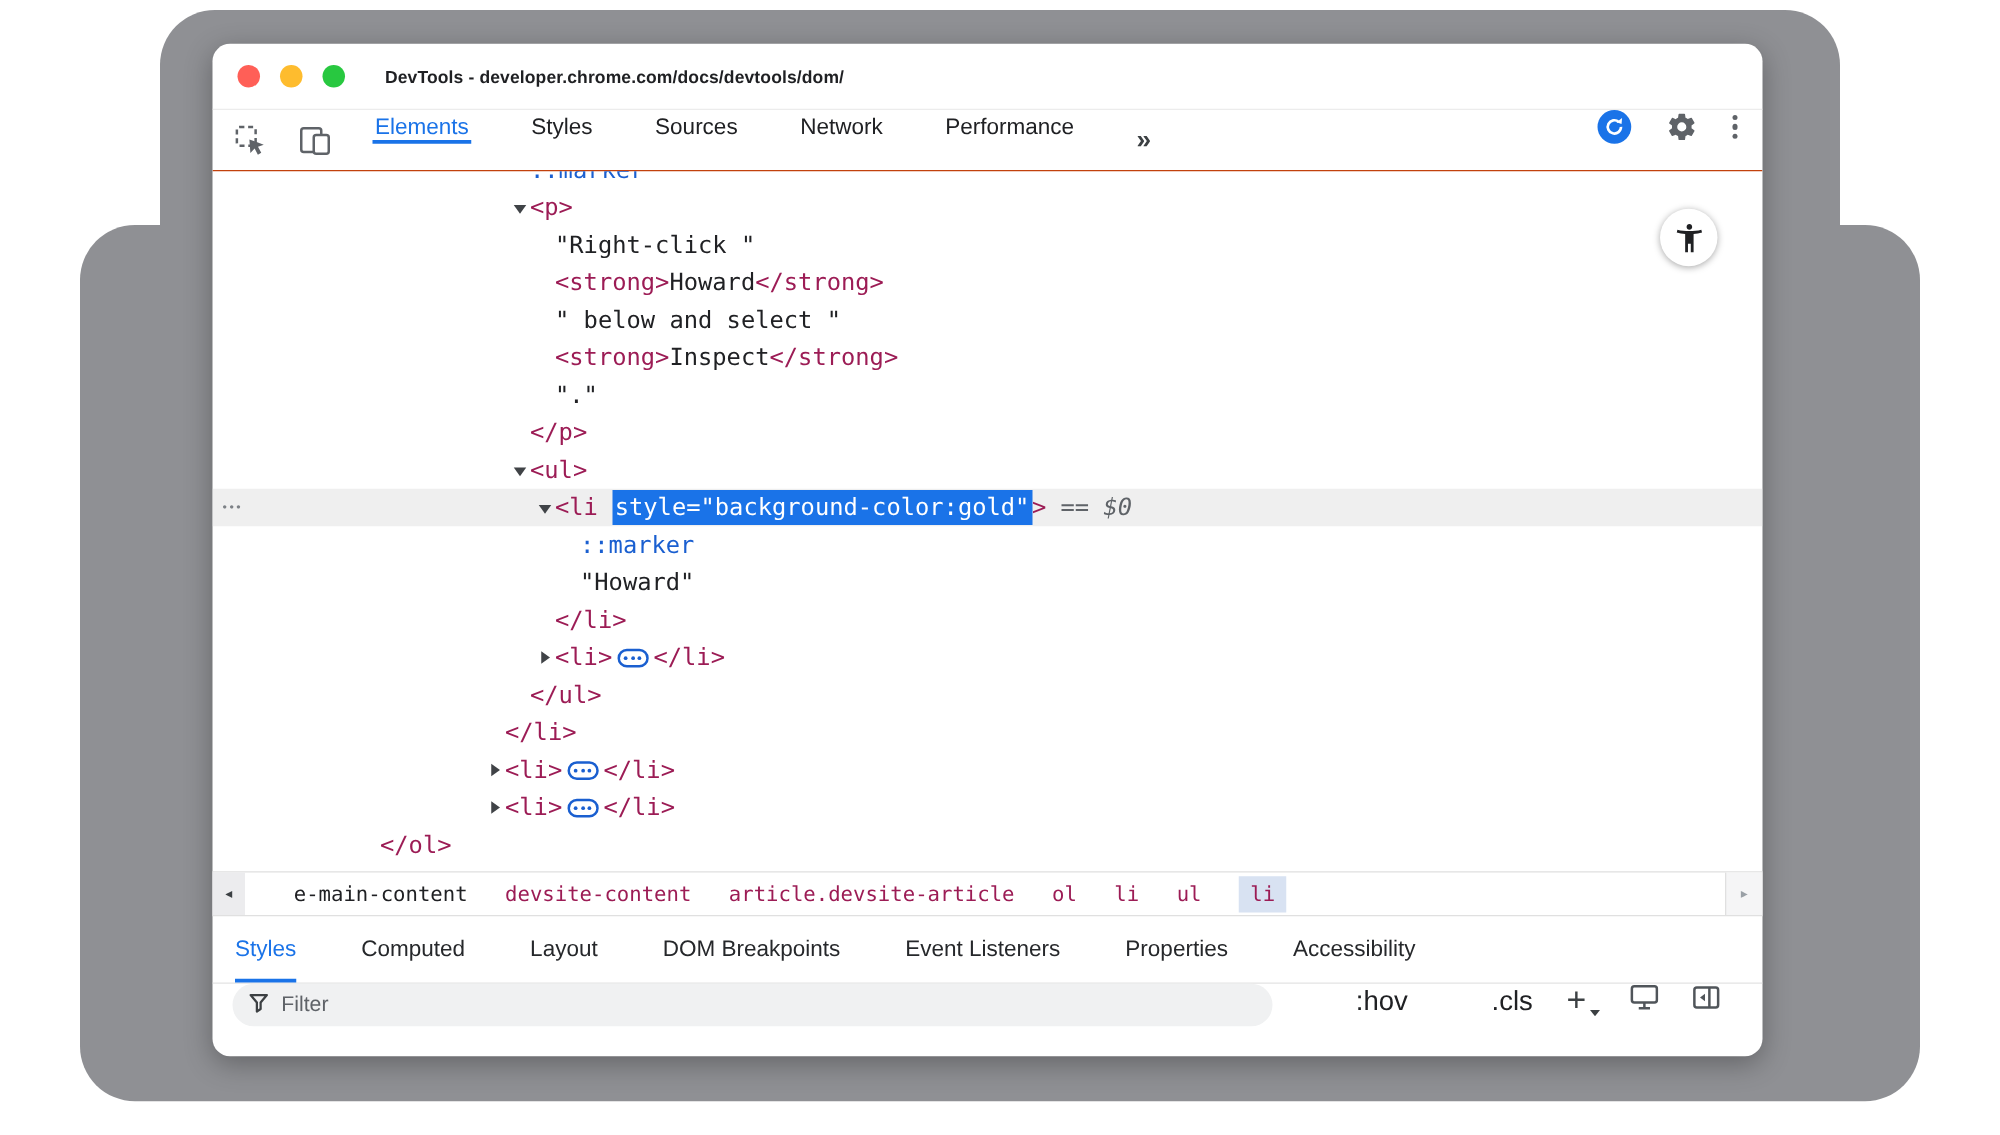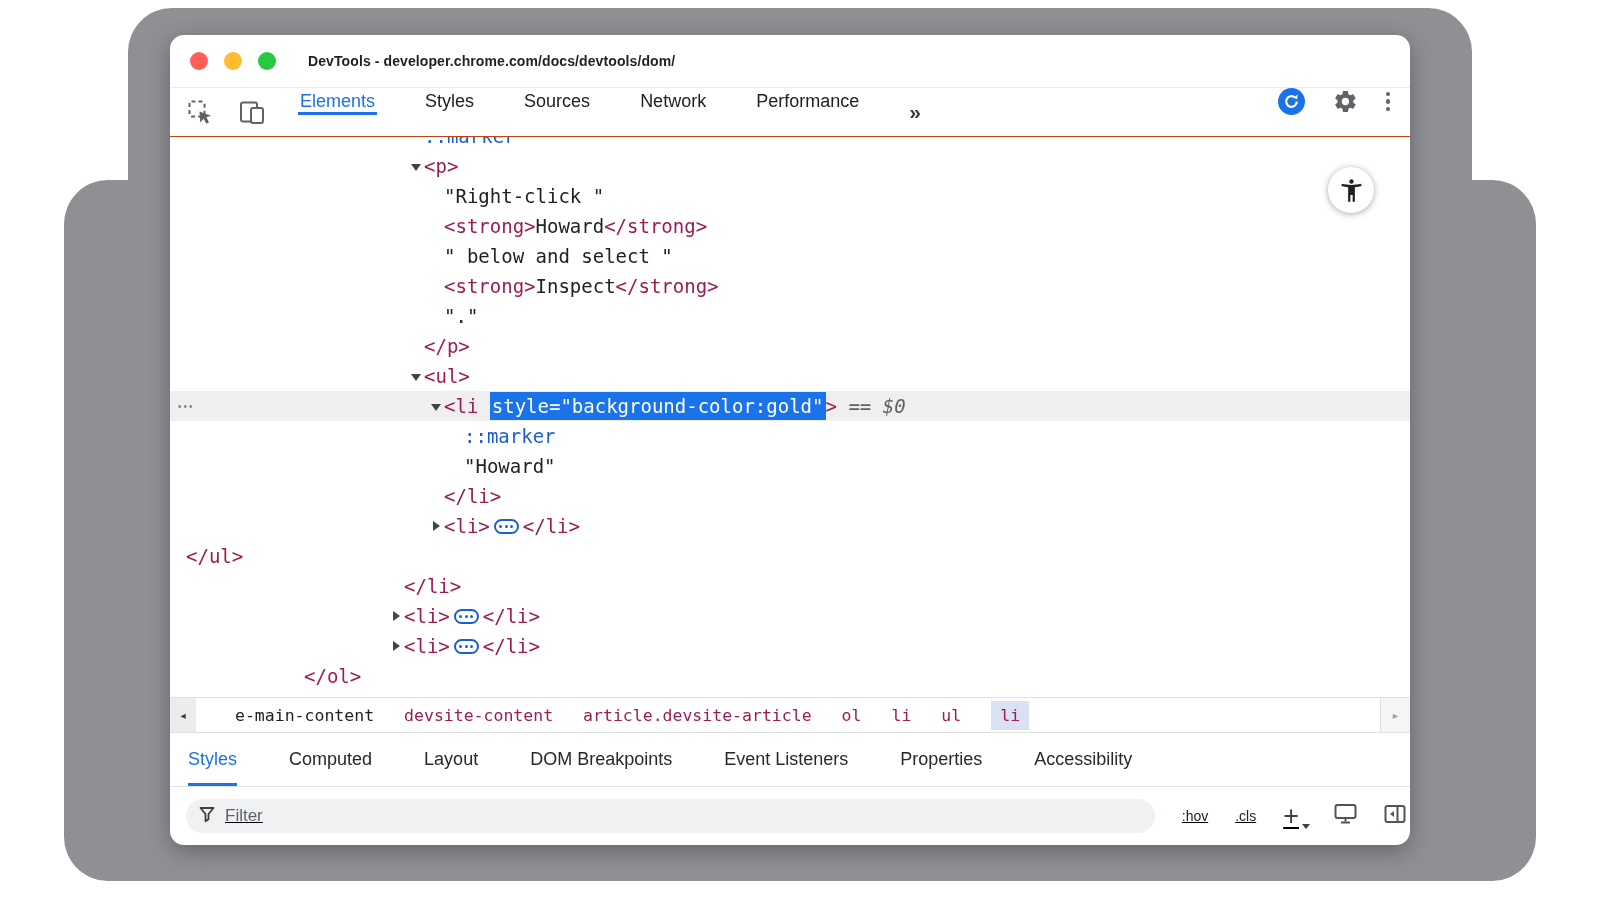--- a/index.html
+++ b/index.html
@@ -82,28 +82,28 @@
   .crumb-selected { background:var(--crumbsel,#d8e2f2); padding:5px 9px; }
 
   
   .tabsbar { flex:0 0 54px; display:flex; align-items:stretch; padding-left:18px;
              border-bottom:1px solid #e3e3e3; }
   .btab { display:flex; align-items:center; padding-top:3px; margin-right:52px; font-size:18px;
           color:#26282b; border-bottom:3px solid transparent; white-space:nowrap; cursor:default; }
   .btab-selected { color:var(--accent,#1a73e8); border-bottom-color:var(--accent,#1a73e8); }
 
   
-  .filterbar { flex:0 0 58px; display:flex; align-items:center; padding:0 4px 0 16px;text-decoration:underline; }
+  .filterbar { flex:0 0 58px; display:flex; align-items:flex-start; padding:0 34px 0 16px; }
   .filter-pill { flex:1; height:34px; background:#f0f1f2; border-radius:17px;
                  display:flex; align-items:center; padding:0 12px; gap:9px; }
   .filter-pill input { border:0; background:transparent; outline:none; flex:1;
                        font-size:17px; color:#202124; font-family:"Liberation Sans",sans-serif; }
   .filter-pill input::placeholder { color:#5f6368; }
   .filter-right { display:flex; align-items:center; gap:27px; margin-left:27px; }
-  .tog { font-size:14px; color:#202124; cursor:default; }
+  .tog { font-size:22px; color:#202124; cursor:default;margin-left:40px; }
   .plus { font-size:27px; color:#3c4043; position:relative; line-height:1; padding-right:8px; cursor:default; }
   .plus .caret { position:absolute; right:-3px; bottom:1px; width:0; height:0;
                  border-left:4px solid transparent; border-right:4px solid transparent;
                  border-top:5px solid #3c4043; }
 </style>
 </head>
 <body>
 
 <div class="backdrop-top"></div>
 <div class="backdrop-bottom"></div>
@@ -224,21 +224,21 @@
       <div class="tree-row" style="padding-left: 258px;">
         <span class="arrow-slot"></span>
         <span class="tk-tag">&lt;/li&gt;</span>
       </div>
       <div class="tree-row" style="padding-left: 258px;">
         <span class="arrow-slot"><i class="arr-right"></i></span>
         <span class="tk-tag">&lt;li&gt;</span>
         <span class="ellipsis-btn"><i></i><i></i><i></i></span>
         <span class="tk-tag">&lt;/li&gt;</span>
       </div>
-      <div class="tree-row" style="">
+      <div class="tree-row" style="padding-left: 238px;">
         <span class="arrow-slot"></span>
         <span class="tk-tag">&lt;/ul&gt;</span>
       </div>
       <div class="tree-row" style="padding-left: 218px;">
         <span class="arrow-slot"></span>
         <span class="tk-tag">&lt;/li&gt;</span>
       </div>
       <div class="tree-row" style="padding-left: 218px;">
         <span class="arrow-slot"><i class="arr-right"></i></span>
         <span class="tk-tag">&lt;li&gt;</span>

